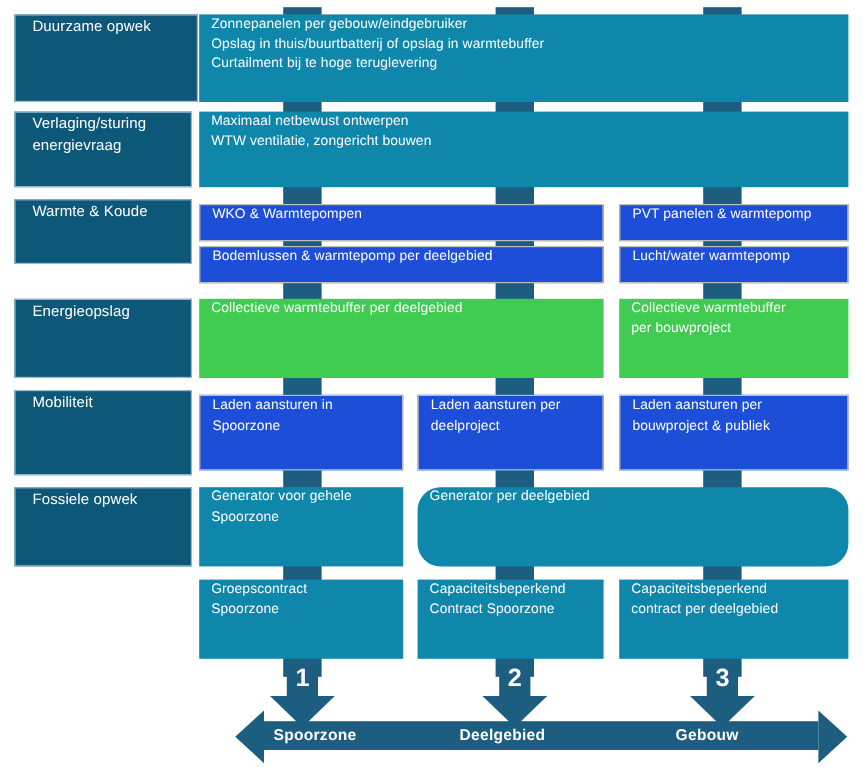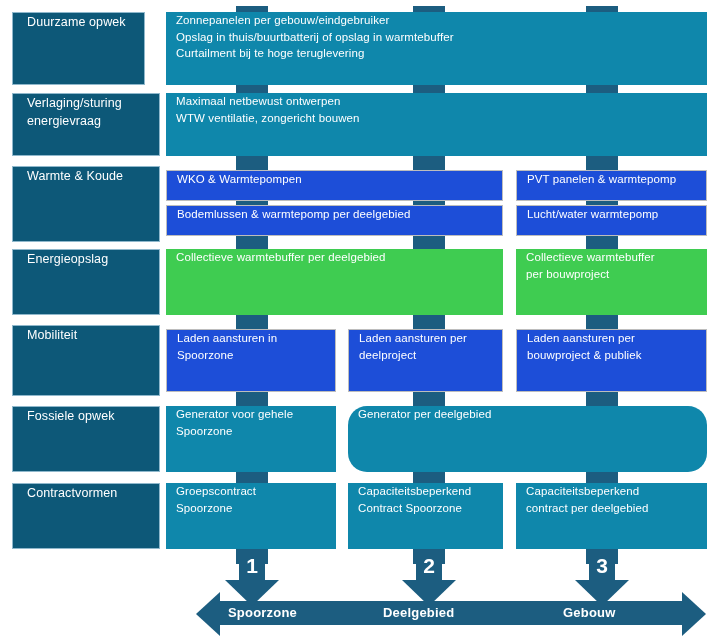--- a/index.html
+++ b/index.html
@@ -122,21 +122,21 @@
 </style>
 </head>
 <body>
 
 <div id="diagram">
 
   <div class="connector" style="left:236px; top:6px; height:558px;"></div>
   <div class="connector" style="left:413px; top:6px; height:558px;"></div>
   <div class="connector" style="left:586px; top:6px; height:558px;"></div>
 
-  <div class="box label-box" style="left:12px; top:12px; width:133px; height:73px;">
+  <div class="box label-box" style="left:12px; top:12px; width:153px; height:73px;">
     <div class="txt">
         <span>Duurzame opwek</span>
       </div>
   </div>
   <div class="box cyan" style="left:166px; top:12px; width:541px; height:73px;">
     <div class="txt">
       <span>Zonnepanelen per gebouw/eindgebruiker</span>
       <span>Opslag in thuis/buurtbatterij of opslag in warmtebuffer</span>
       <span>Curtailment bij te hoge teruglevering</span>
     </div>
@@ -148,21 +148,21 @@
       <span>energievraag</span>
     </div>
   </div>
   <div class="box cyan" style="left:166px; top:93px; width:541px; height:63px;">
     <div class="txt">
       <span>Maximaal netbewust ontwerpen</span>
       <span>WTW ventilatie, zongericht bouwen</span>
     </div>
   </div>
 
-  <div class="box label-box" style="left:12px; top:166px; width:148px; height:76px;">
+  <div class="box label-box" style="left:12px; top:166px; width:148px; height:54px;">
     <div class="txt">
         <span>Warmte &amp; Koude</span>
       </div>
   </div>
   <div class="box gray" style="left:166px; top:170px; width:337px; height:31px;">
     <div class="txt">
         <span>WKO &amp; Warmtepompen</span>
       </div>
   </div>
   <div class="box gray" style="left:516px; top:170px; width:191px; height:31px;">
@@ -232,25 +232,20 @@
       <span>Generator voor gehele</span>
       <span>Spoorzone</span>
     </div>
   </div>
   <div class="box cyan" style="left:348px; top:406px; width:359px; height:66px;border-radius:19px;">
     <div class="txt">
         <span>Generator per deelgebied</span>
       </div>
   </div>
 
-  <div class="box label-box" style="left:12px; top:483px; width:148px; height:66px;">
-    <div class="txt">
-        <span>Contractvormen</span>
-      </div>
-  </div>
   <div class="box cyan" style="left:166px; top:483px; width:170px; height:66px;">
     <div class="txt">
       <span>Groepscontract</span>
       <span>Spoorzone</span>
     </div>
   </div>
   <div class="box cyan" style="left:348px; top:483px; width:155px; height:66px;">
     <div class="txt">
       <span>Capaciteitsbeperkend</span>
       <span>Contract Spoorzone</span>

